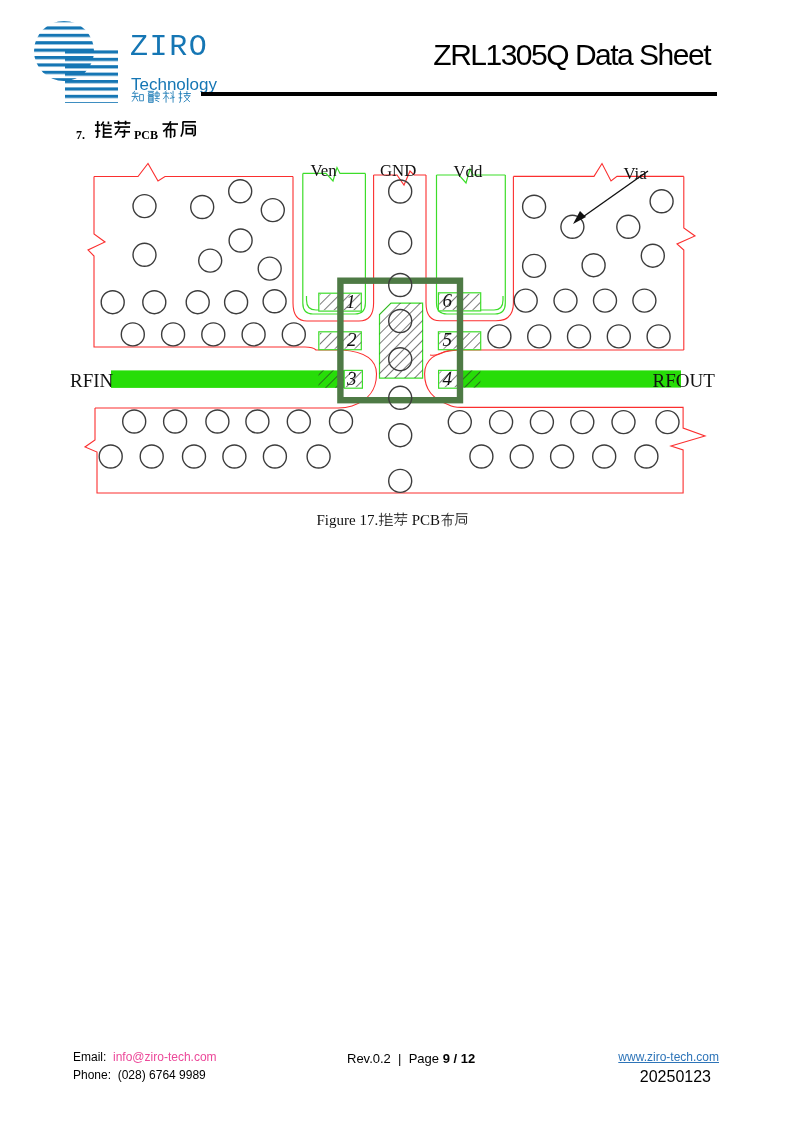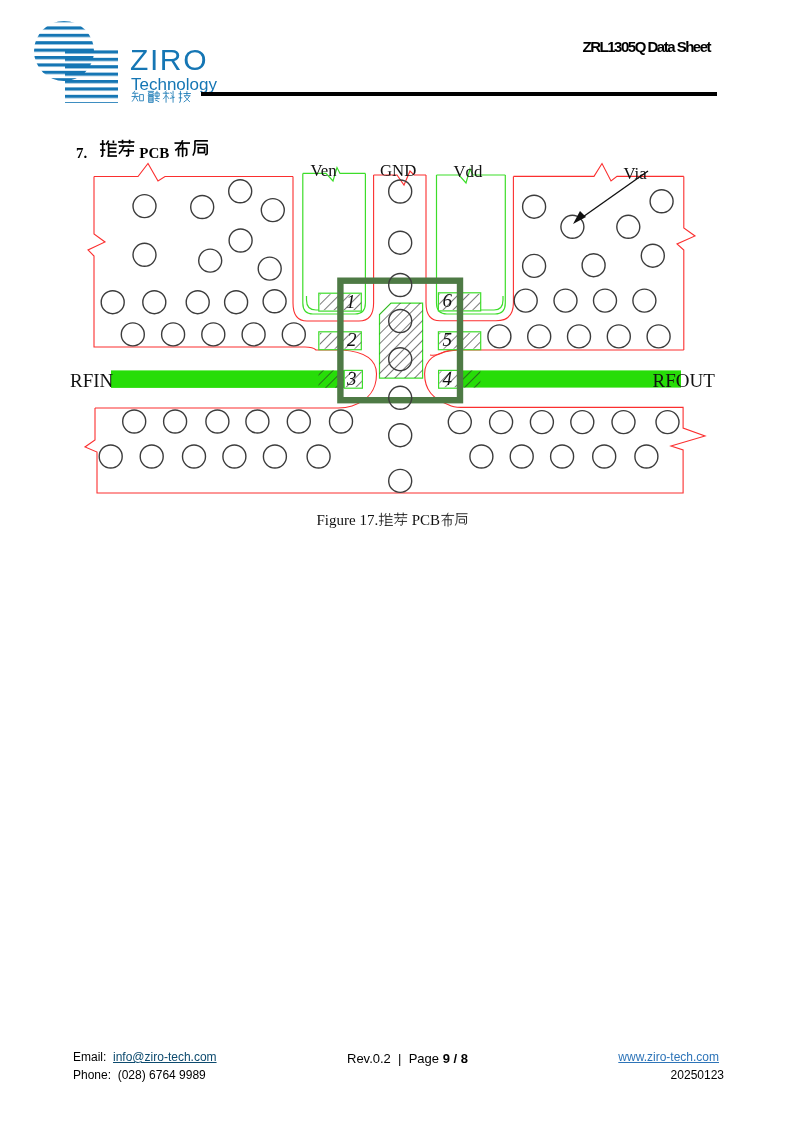--- a/index.html
+++ b/index.html
@@ -19,36 +19,36 @@
   <pattern id="str2" width="10" height="7.4" y="1.8" patternUnits="userSpaceOnUse">
     <rect width="10" height="3.2" y="0" fill="#1576b4"></rect>
   </pattern>
   <clipPath id="ball">
             <circle cx="30" cy="32" r="30"></circle>
           </clipPath>
  </defs>
  <rect x="0" y="2" width="60" height="62" clip-path="url(#ball)" fill="url(#str)"></rect>
  <rect x="31" y="28" width="53" height="56" fill="url(#str2)"></rect>
 </svg></div>
-  <div class="abs" style="left:130px;top:43px;color:#1576b4;font-size:30px;letter-spacing:1.6px;font-family:Liberation Sans, sans-serif">ZIRO</div>
+  <div class="abs" style="left:130px;top:30px;color:#1576b4;font-size:30px;letter-spacing:1.6px;font-family:Liberation Mono, monospace">ZIRO</div>
   <div class="abs" style="left:131px;top:75px;color:#1576b4;font-size:17px">Technology</div>
   <div class="abs" style="left:131px;top:89.5px;color:#1576b4"><svg class="cj" style="width:13.5px;height:13.5px;stroke:#1576b4;stroke-width:6.2;vertical-align:0px" viewBox="0 0 100 100">
         <use href="#g-zhi"></use>
       </svg><span style="display:inline-block;width:2px"></span><svg class="cj" style="width:13.5px;height:13.5px;stroke:#1576b4;stroke-width:6.2;vertical-align:0px" viewBox="0 0 100 100">
         <use href="#g-rong"></use>
       </svg><span style="display:inline-block;width:2px"></span><svg class="cj" style="width:13.5px;height:13.5px;stroke:#1576b4;stroke-width:6.2;vertical-align:0px" viewBox="0 0 100 100">
         <use href="#g-ke"></use>
       </svg><span style="display:inline-block;width:2px"></span><svg class="cj" style="width:13.5px;height:13.5px;stroke:#1576b4;stroke-width:6.2;vertical-align:0px" viewBox="0 0 100 100">
         <use href="#g-ji"></use>
       </svg></div>
 
-  <div class="abs" style="right:84px;top:38px;font-size:15px;letter-spacing:-1.5px;font-weight:bold;white-space:nowrap">ZRL1305Q Data Sheet</div>
+  <div class="abs" style="right:84px;top:38px;font-size:30px;letter-spacing:-1.5px;font-weight:normal;white-space:nowrap">ZRL1305Q Data Sheet</div>
   <div class="abs" style="left:201px;top:92.3px;width:516px;height:3.5px;background:#000"></div>
 
-  <div class="abs" style="left:76px;top:139px;font-family:'Liberation Serif';font-weight:bold;font-size:15px">7.&nbsp;&nbsp;
+  <div class="abs" style="left:76px;top:120px;font-family:'Liberation Serif';font-weight:bold;font-size:12px">7.&nbsp;&nbsp;
     <svg class="cj" style="width:18.5px;height:18.5px;stroke:#000;stroke-width:9;vertical-align:0px" viewBox="0 0 100 100">
         <use href="#g-tui"></use>
       </svg><svg class="cj" style="width:18.5px;height:18.5px;stroke:#000;stroke-width:9;vertical-align:0px" viewBox="0 0 100 100">
         <use href="#g-jian"></use>
       </svg> PCB <svg class="cj" style="width:18.5px;height:18.5px;stroke:#000;stroke-width:9;vertical-align:0px" viewBox="0 0 100 100">
         <use href="#g-bu"></use>
       </svg><svg class="cj" style="width:18.5px;height:18.5px;stroke:#000;stroke-width:9;vertical-align:0px" viewBox="0 0 100 100">
         <use href="#g-ju"></use>
       </svg></div>
 
@@ -279,17 +279,17 @@
    <text x="411.7" y="525" font-size="15">PCB</text>
    <g transform="translate(440.6,512.3) scale(0.14300000000000002)" stroke="#111" stroke-width="6" fill="none" stroke-linecap="round">
             <use href="#g-bu"></use>
           </g>
    <g transform="translate(454.8,512.3) scale(0.14300000000000002)" stroke="#111" stroke-width="6" fill="none" stroke-linecap="round">
             <use href="#g-ju"></use>
           </g>
  </g>
 </svg></div>
 
-  <div class="abs" style="left:73px;top:1050px;font-size:12px">Email:&nbsp; <a style="color:#0c4a6e;text-decoration:underline">info@ziro-tech.com</a></div>
+  <div class="abs" style="left:73px;top:1050px;font-size:12px">Email:&nbsp; <a style="color:#ec4899;">info@ziro-tech.com</a></div>
   <div class="abs" style="left:73px;top:1068px;font-size:12px">Phone:&nbsp; (028) 6764 9989</div>
-  <div class="abs" style="left:347px;top:1050.5px;font-size:13px">Rev.0.2&nbsp; |&nbsp; Page <b>9 / 8</b></div>
+  <div class="abs" style="left:347px;top:1050.5px;font-size:13px">Rev.0.2&nbsp; |&nbsp; Page <b>9 / 12</b></div>
   <div class="abs" style="right:75px;top:1050px;font-size:12px"><a style="color:#2d74b8;text-decoration:underline">www.ziro-tech.com</a></div>
-  <div class="abs" style="right:70px;top:1068px;font-size:12px">20250123</div>
+  <div class="abs" style="right:83px;top:1068px;font-size:16px">20250123</div>
 </div>
 </body></html>

